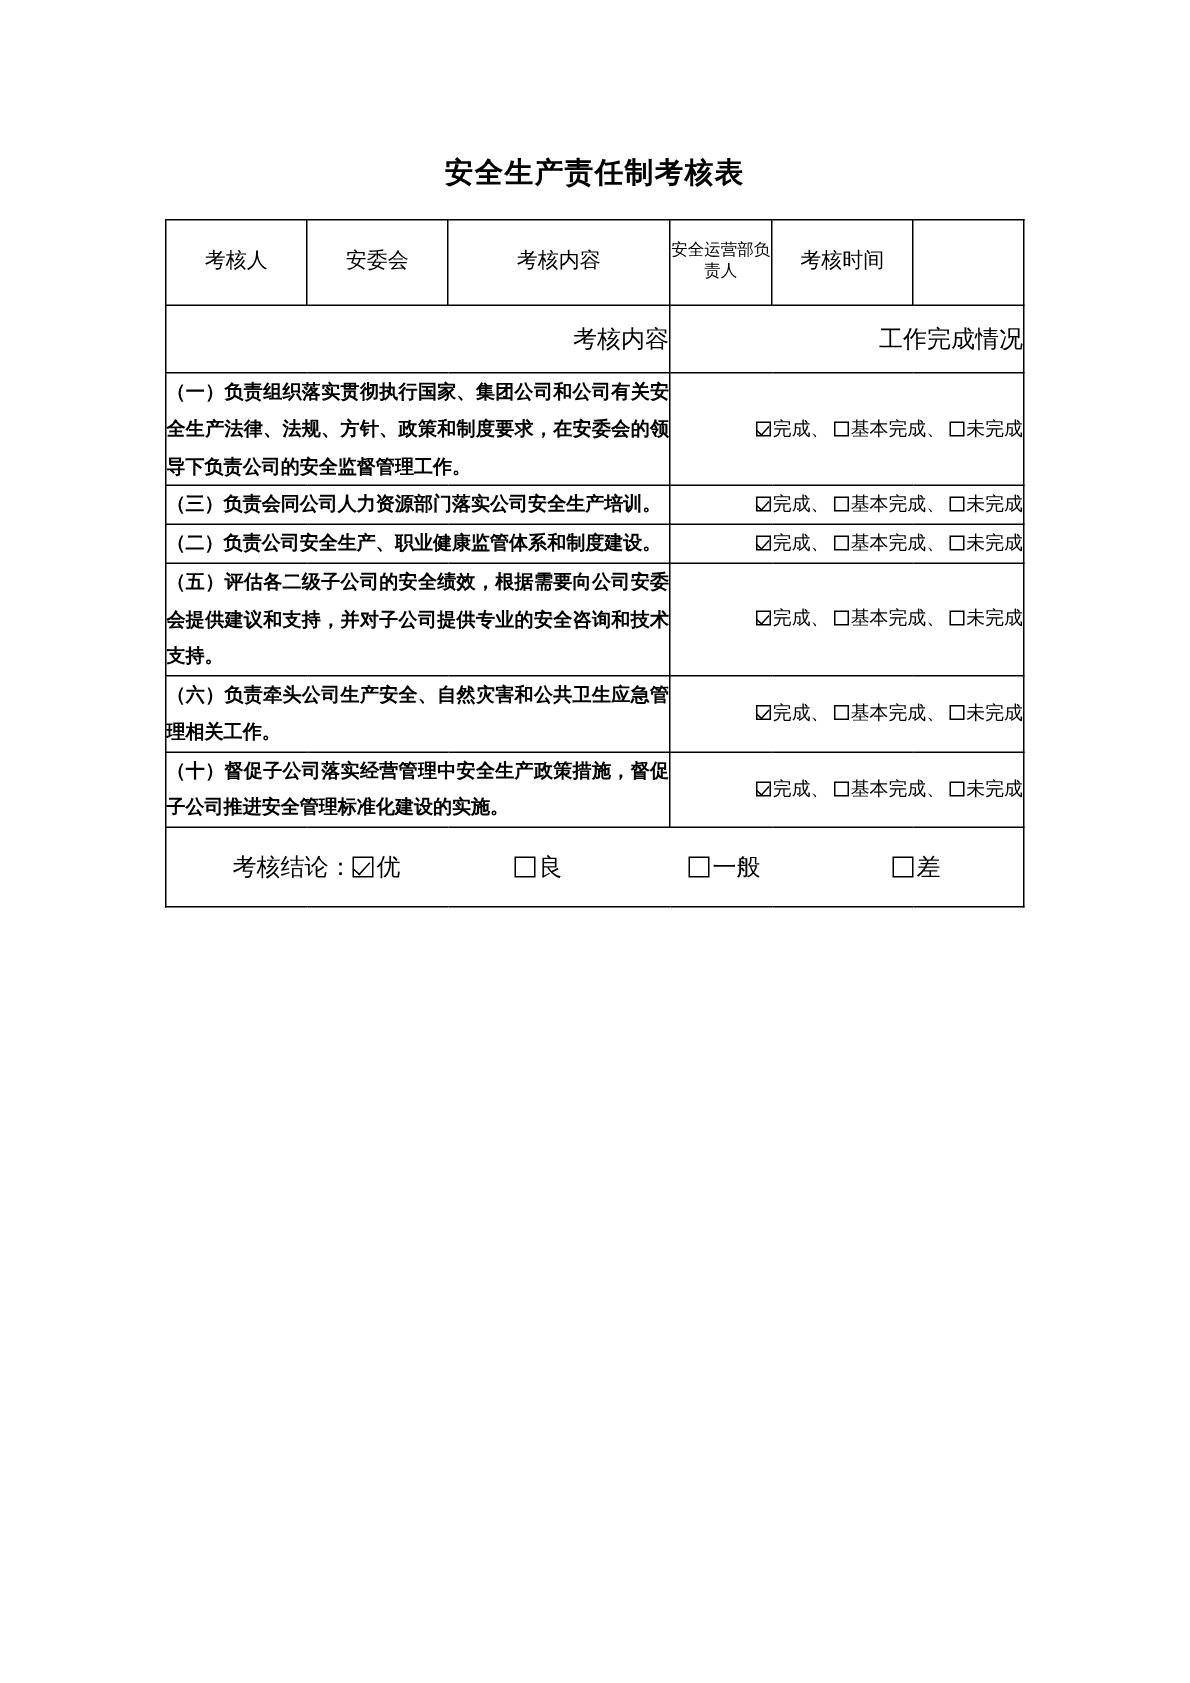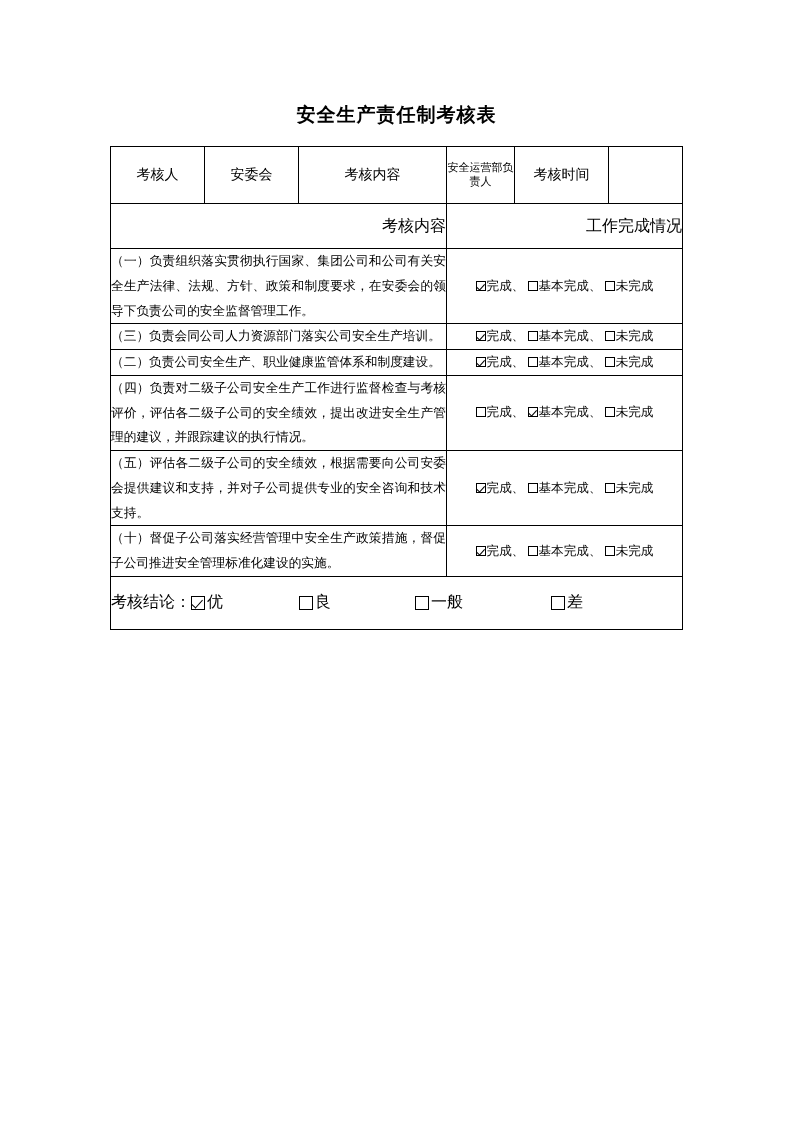--- a/index.html
+++ b/index.html
@@ -58,24 +58,25 @@
     font-size: 16px;
     height: 44px;
   }
   
   .content-cell {
     font-size: 12.7px;
     line-height: 1.95;
     padding: 7px 9px 7px 9px;
     text-align: justify;
     text-justify: inter-ideograph;
+    font-weight: bold;
   }
   .status-cell {
     font-size: 12.6px;
-    text-align: center;
+    text-align: right;
     padding: 6px 6px 6px 8px;
     white-space: nowrap;
   }
   .opt {
     display: inline;
   }
   .box {
     display: inline-block;
     width: 10px;
     height: 10px;
@@ -102,20 +103,21 @@
     font-size: 16px;
     padding: 0 14px;
   }
   .concl-inner {
     display: flex;
     align-items: center;
     width: 100%;
   }
   .concl-label {
     white-space: nowrap;
+    margin-left: 44px;
   }
   .concl-opt {
     white-space: nowrap;
     display: flex;
     align-items: center;
   }
   .box-lg {
     display: inline-block;
     width: 14px;
     height: 14px;
@@ -191,38 +193,38 @@
 
       <tr>
         <td class="content-cell" colspan="3">（二）负责公司安全生产、职业健康监管体系和制度建设。</td>
         <td class="status-cell" colspan="3">
           <span class="opt"><span class="box checked"></span><span>完成</span></span><span>、</span>
           <span class="opt"><span class="box"></span><span>基本完成</span></span><span>、</span>
           <span class="opt"><span class="box"></span><span>未完成</span></span>
         </td>
       </tr>
 
-      <tr>
-        <td class="content-cell" colspan="3">（四）负责对二级子公司安全生产工作进行监督检查与考核评价，评估各二级子公司的安全绩效，提出改进安全生产管理的建议，并跟踪建议的执行情况。</td>
-        <td class="status-cell" colspan="3">
-          <span class="opt"><span class="box"></span><span>完成</span></span><span>、</span>
-          <span class="opt"><span class="box checked"></span><span>基本完成</span></span><span>、</span>
-          <span class="opt"><span class="box"></span><span>未完成</span></span>
-        </td>
-      </tr>
 
       <tr>
         <td class="content-cell" colspan="3">（五）评估各二级子公司的安全绩效，根据需要向公司安委会提供建议和支持，并对子公司提供专业的安全咨询和技术支持。</td>
         <td class="status-cell" colspan="3">
           <span class="opt"><span class="box checked"></span><span>完成</span></span><span>、</span>
           <span class="opt"><span class="box"></span><span>基本完成</span></span><span>、</span>
           <span class="opt"><span class="box"></span><span>未完成</span></span>
         </td>
       </tr>
 
+      <tr>
+        <td class="content-cell" colspan="3">（六）负责牵头公司生产安全、自然灾害和公共卫生应急管理相关工作。</td>
+        <td class="status-cell" colspan="3">
+          <span class="opt"><span class="box checked"></span><span>完成</span></span><span>、</span>
+          <span class="opt"><span class="box"></span><span>基本完成</span></span><span>、</span>
+          <span class="opt"><span class="box"></span><span>未完成</span></span>
+        </td>
+      </tr>
 
 
 
 
       <tr>
         <td class="content-cell" colspan="3">（十）督促子公司落实经营管理中安全生产政策措施，督促子公司推进安全管理标准化建设的实施。</td>
         <td class="status-cell" colspan="3">
           <span class="opt"><span class="box checked"></span><span>完成</span></span><span>、</span>
           <span class="opt"><span class="box"></span><span>基本完成</span></span><span>、</span>
           <span class="opt"><span class="box"></span><span>未完成</span></span>

